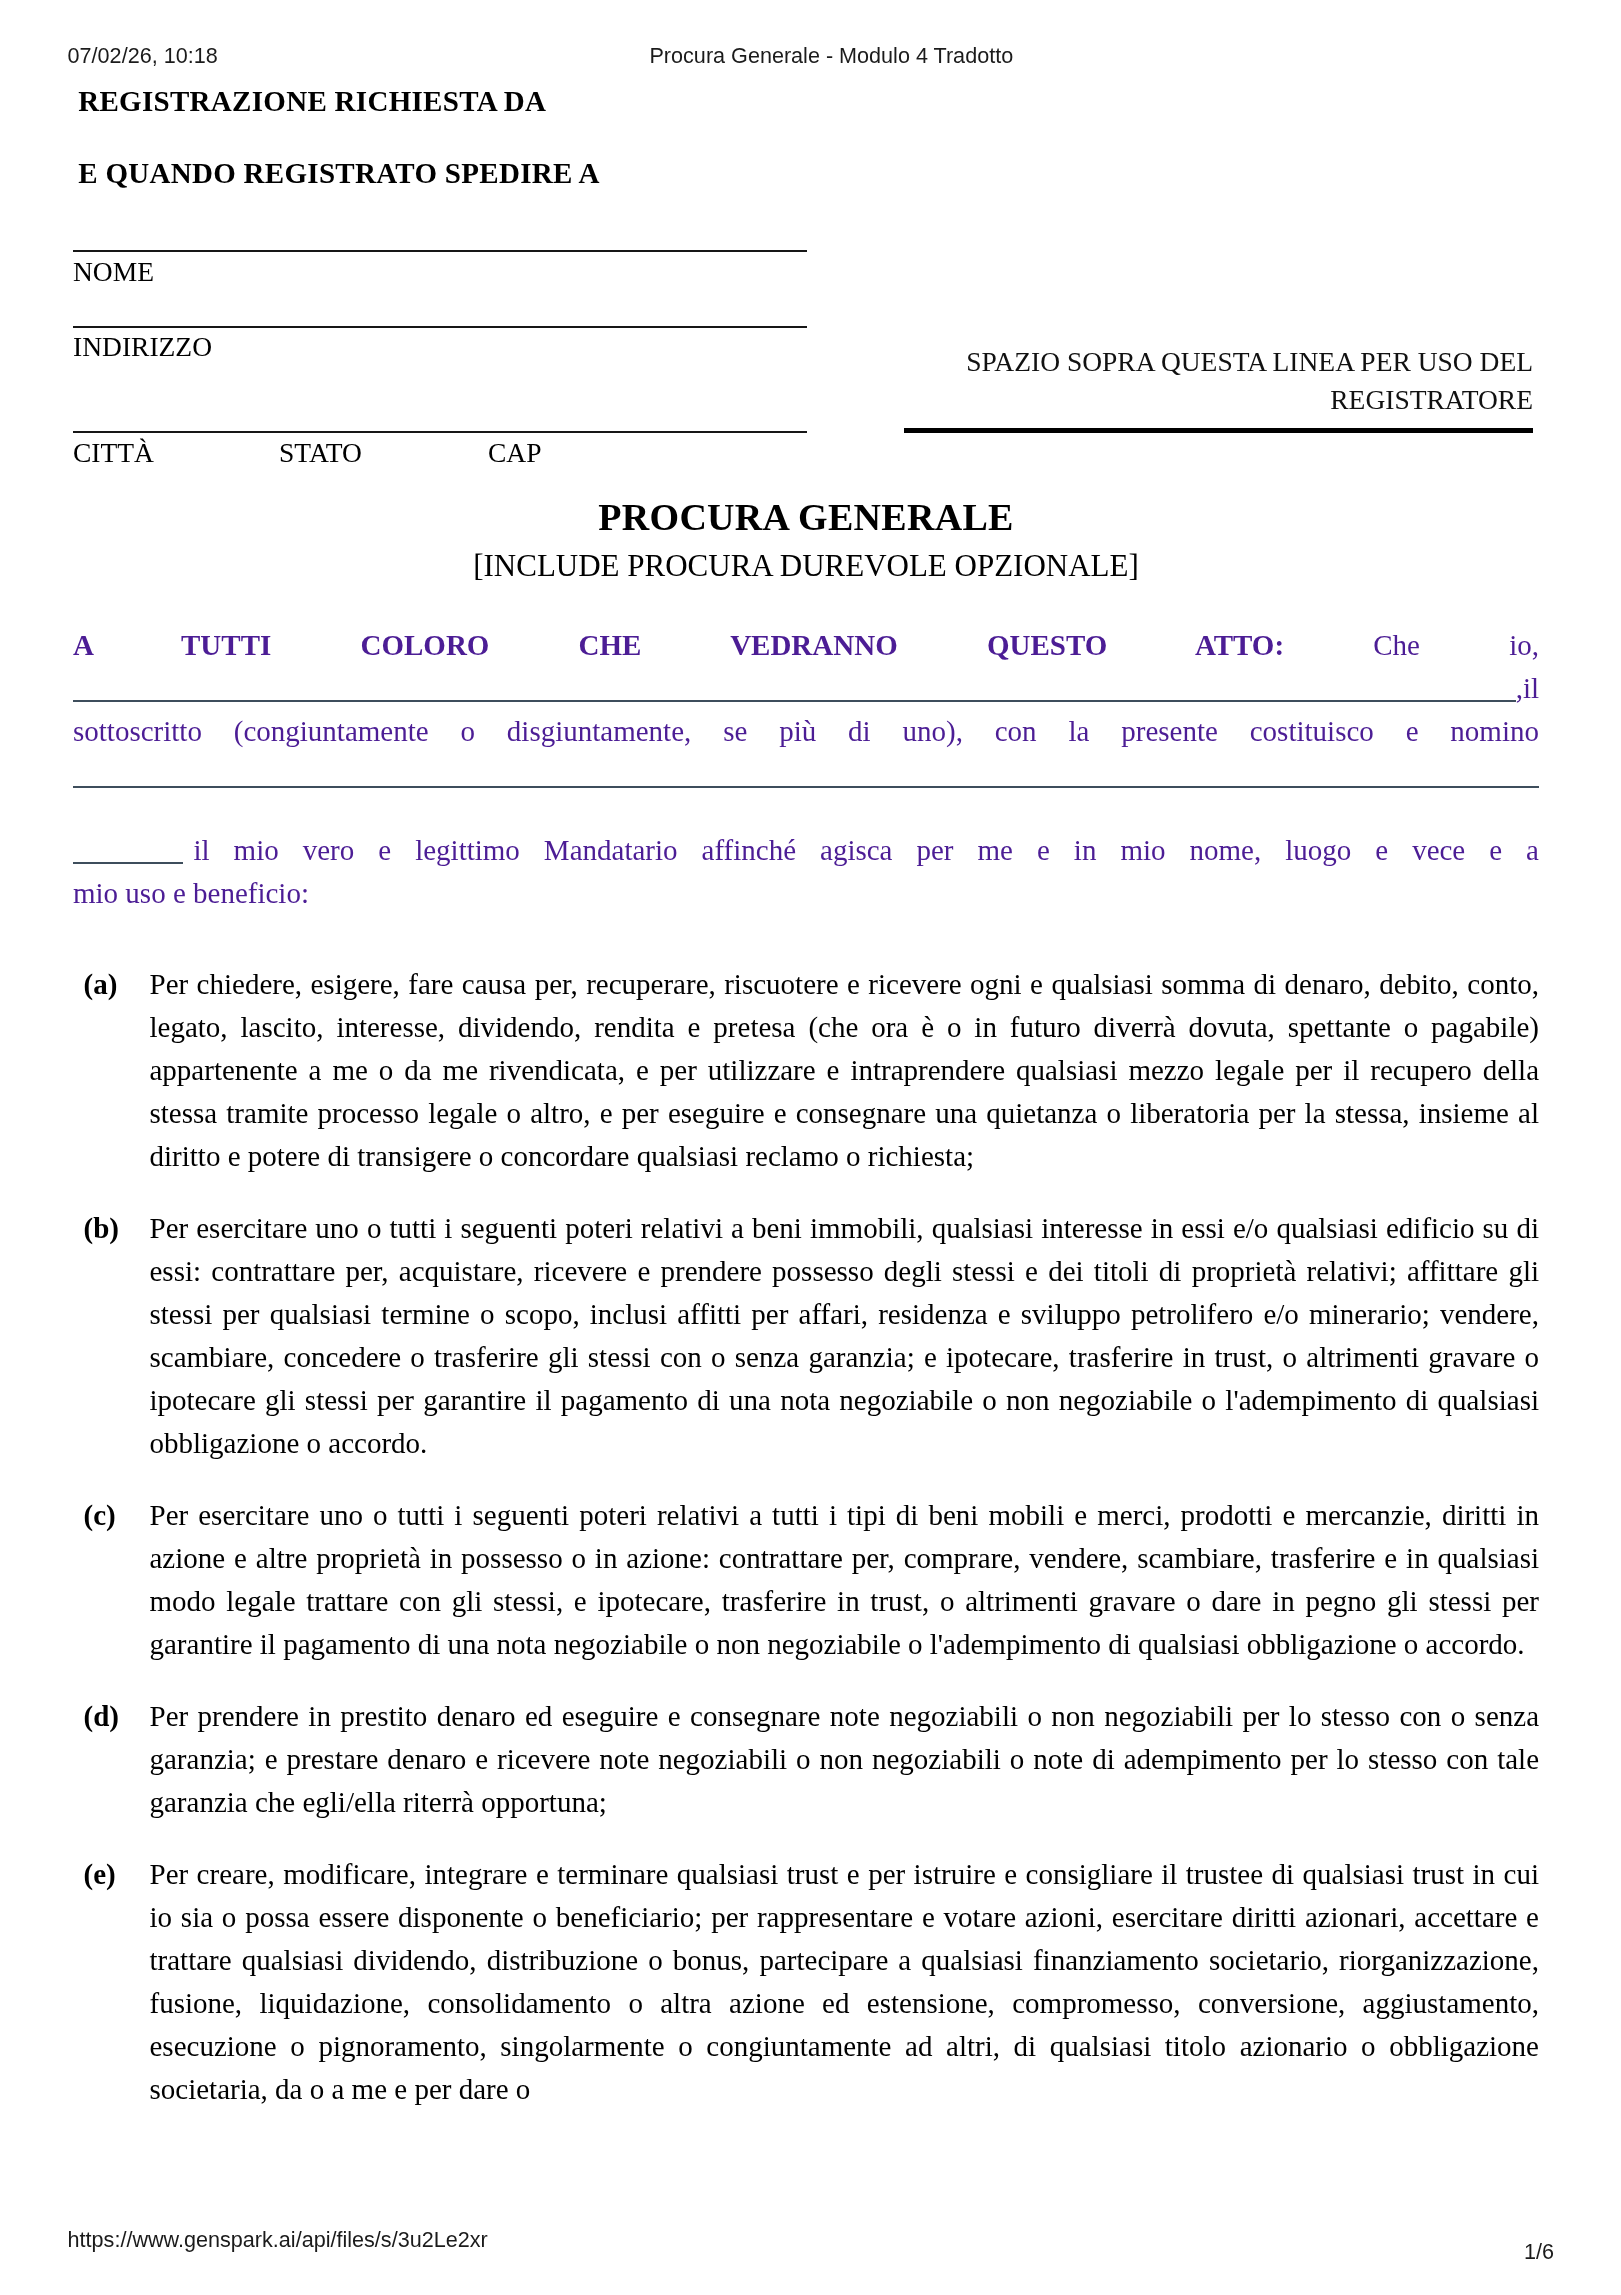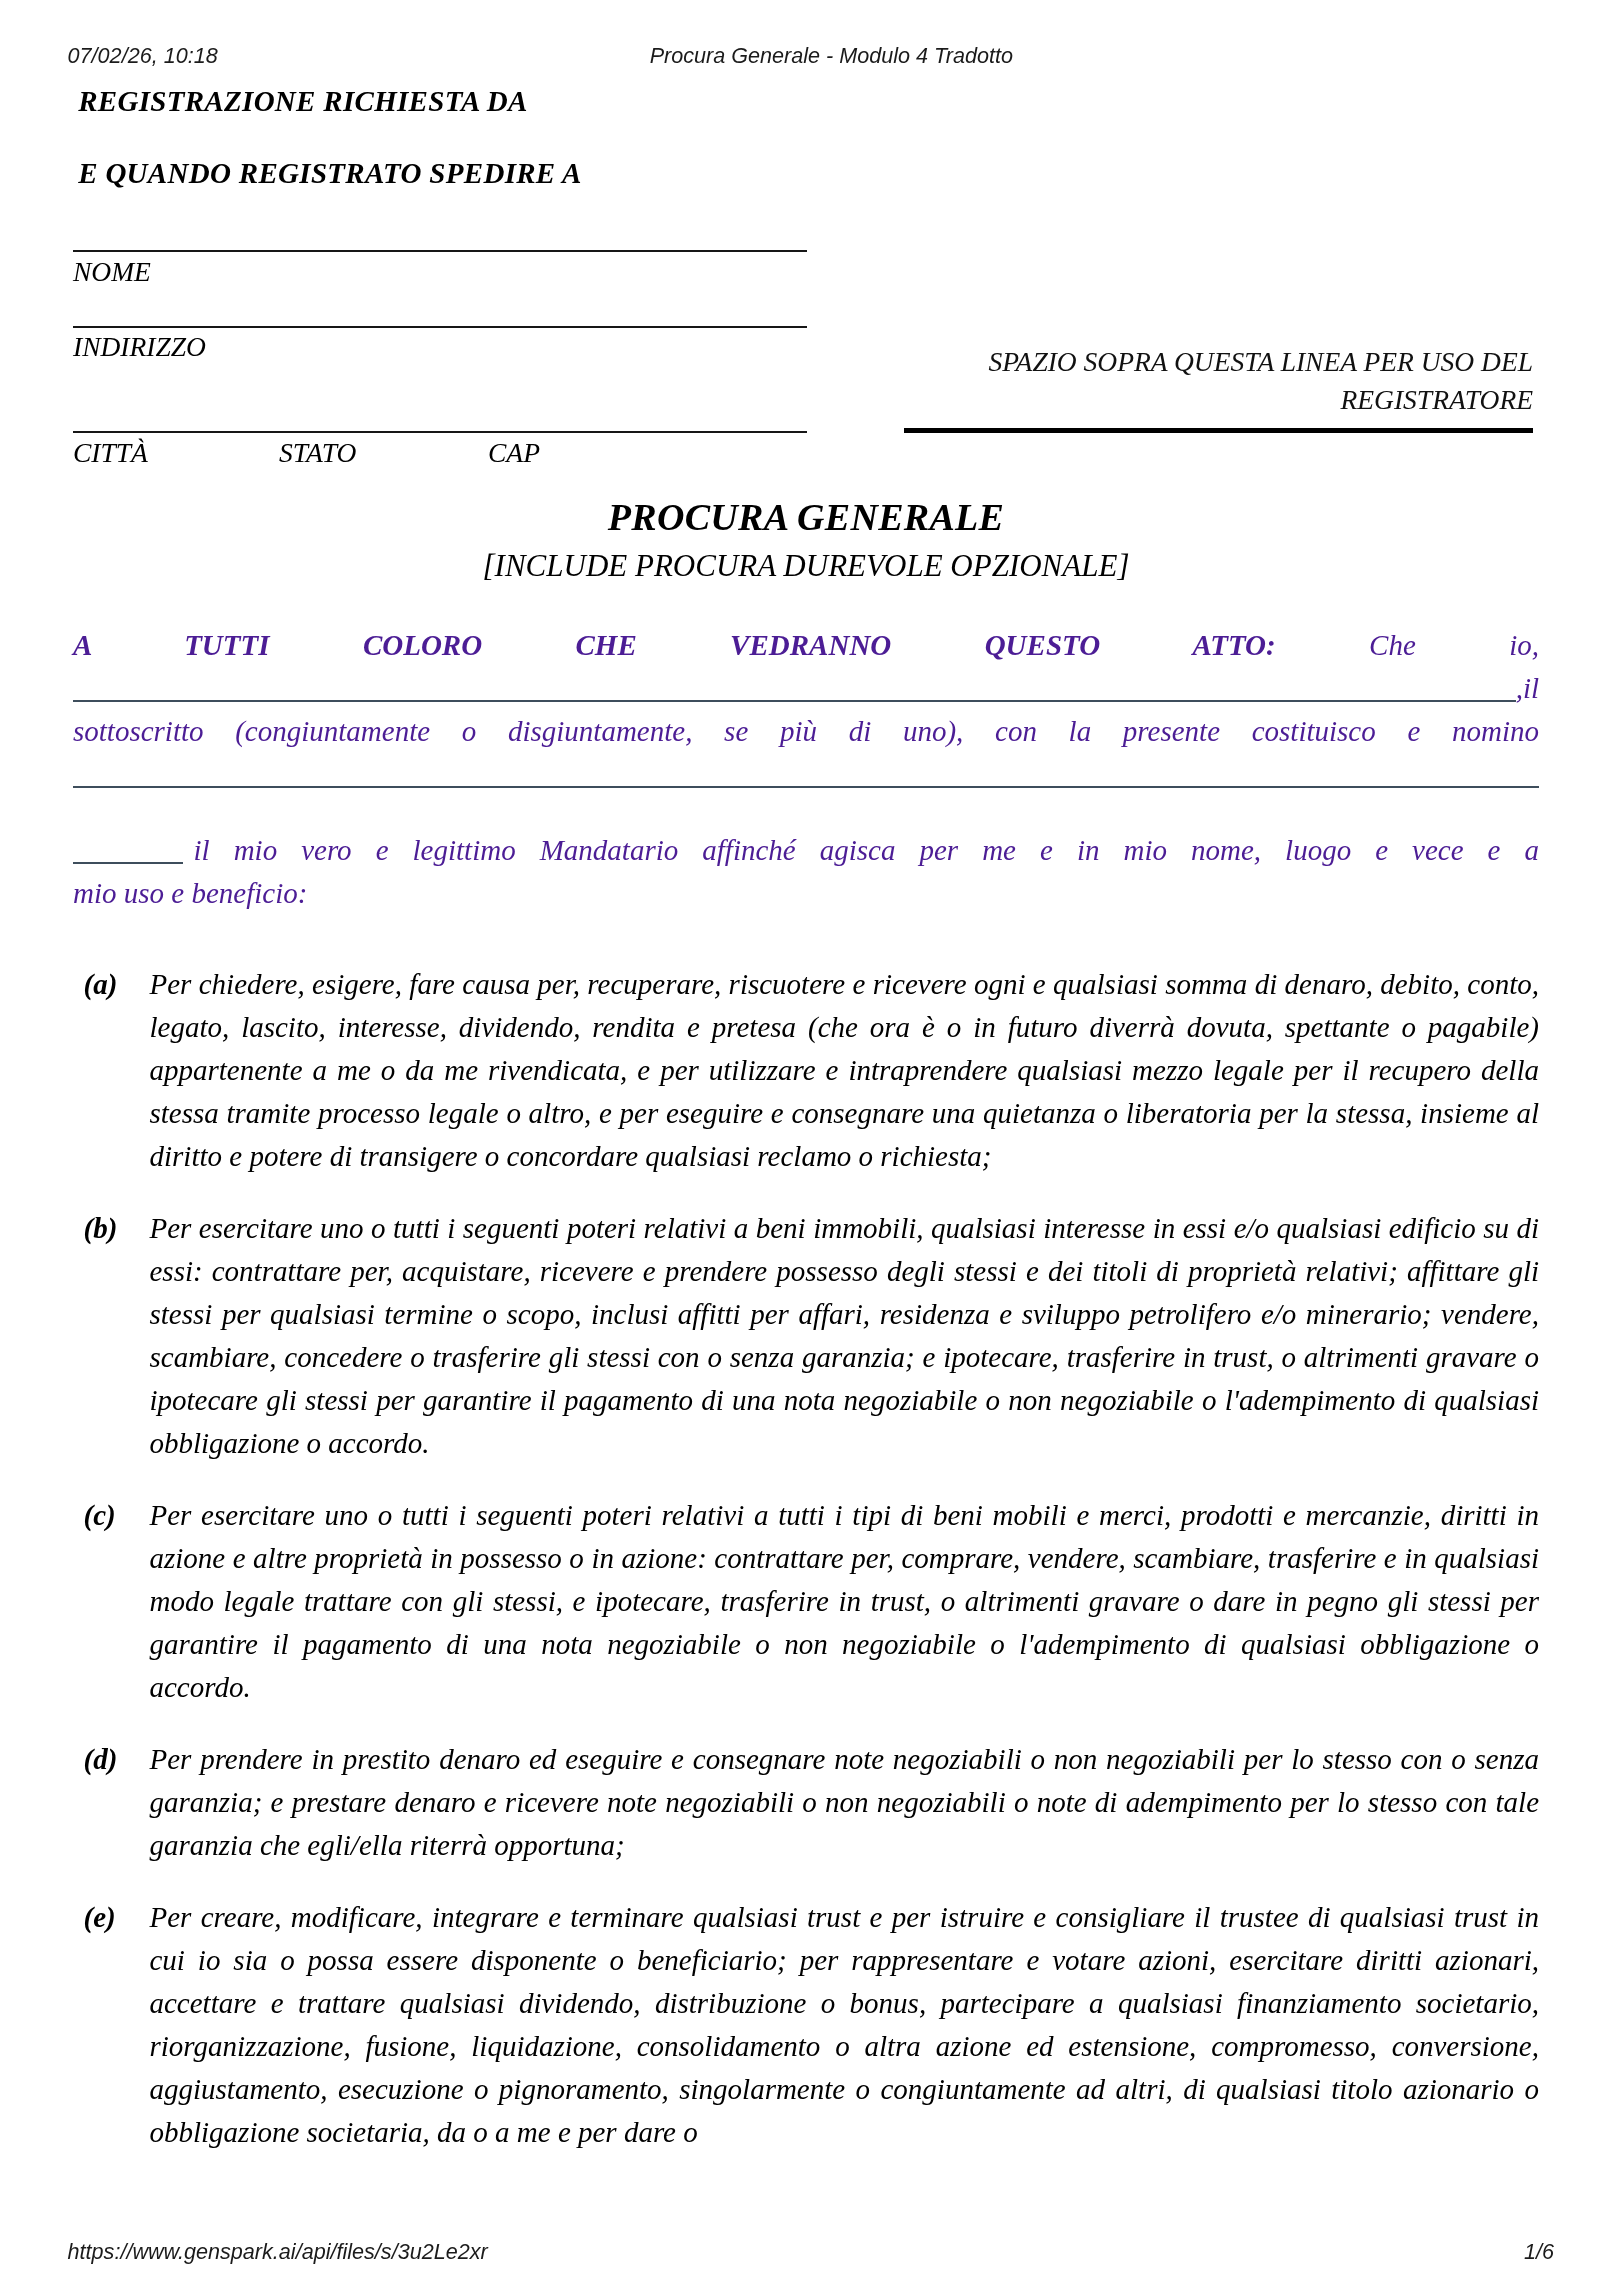--- a/index.html
+++ b/index.html
@@ -4,37 +4,36 @@
 <style>
   html, body { margin: 0; padding: 0; background: #ffffff; }
   .page {
     position: relative;
     width: 1612px;
     height: 2295px;
     background: #ffffff;
     overflow: hidden;
     font-family: "Liberation Serif", serif;
     color: #000000;
-    font-style: italic;
   }
 
   
   .print-header, .print-footer {
     position: absolute;
     left: 65px;
     right: 58px;
     font-family: "Liberation Sans", sans-serif;
     font-size: 21.6px;
     color: #1b1b1b;
   }
   .print-header { top: 43px; }
   .print-header .hdate { position: absolute; left: 2.6px; top: 0; }
   .print-header .htitle { position: absolute; left: 50%; transform: translateX(-44%); top: 0; white-space: nowrap; }
   .print-footer { bottom: 30px; }
-  .print-footer .furl { position: absolute; left: 2.6px; bottom: 0; }
+  .print-footer .furl { position: absolute; left: 2.6px; bottom: 12px; }
   .print-footer .fpage { position: absolute; right: 0; bottom: 0; }
 
   
   .content { padding: 84px 73px 0 73px; }
 
   .reg-heading {
     font-size: 29px;
     font-weight: bold;
     line-height: 34px;
     padding-left: 5.2px;

